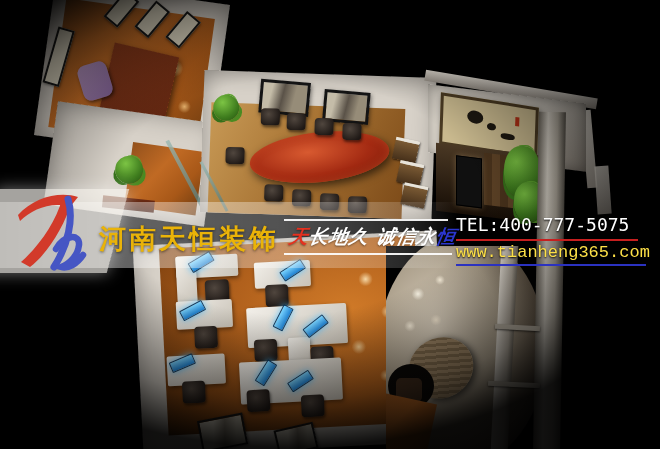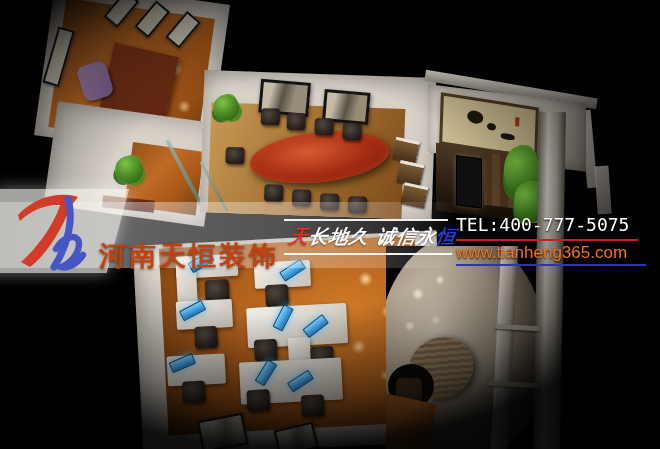--- a/index.html
+++ b/index.html
@@ -56,34 +56,34 @@
      radial-gradient(ellipse 62% 58% at 44% 44%,transparent 45%,rgba(0,0,0,.5) 78%,rgba(0,0,0,.92) 96%);}
 
   
   .band{left:0;top:202px;width:458px;height:66px;z-index:8;background:
      linear-gradient(90deg,rgba(255,255,255,.30) 0%,rgba(255,255,255,.40) 22%,
      rgba(255,255,255,.32) 62%,rgba(255,255,255,.16) 88%,rgba(255,255,255,0) 100%);}
   .logo-bg{left:-14px;top:189px;width:132px;height:84px;z-index:9;
      transform:skewX(-15deg);background:rgba(250,247,242,.66);
      box-shadow:0 0 16px rgba(255,255,255,.45);}
   .logo{left:12px;top:189px;z-index:10;}
-  .company{left:99px;top:221px;z-index:10;font-size:27px;font-weight:bold;color:#c2410c;
-     letter-spacing:3px;text-shadow:0 1px 3px rgba(0,0,0,.55);margin-top:17px;}
+  .company{left:99px;top:221px;z-index:10;font-size:27px;font-weight:bold;color:#eab308;
+     letter-spacing:3px;text-shadow:0 1px 3px rgba(0,0,0,.55);}
   .slogan{left:289px;top:224px;z-index:10;font-family:"DejaVu Serif","Liberation Serif",serif;
      font-style:italic;font-weight:bold;font-size:19px;letter-spacing:1px;
      transform:skewX(-10deg);white-space:nowrap;text-shadow:0 1px 2px rgba(0,0,0,.45);}
   .s-red{color:#e6301f;}
   .s-white{color:#ffffff;}
   .s-blue{color:#2b36cf;}
   .sline{height:2px;background:rgba(255,255,255,.92);z-index:10;}
   .tel{left:456px;top:214px;z-index:10;font-family:"DejaVu Sans Mono","Liberation Mono",monospace;
      font-size:18px;color:#fff;white-space:nowrap;text-shadow:0 1px 2px #000;}
   .u-red{left:456px;top:239px;width:182px;height:2px;background:#c61f1f;z-index:10;}
-  .web{left:456px;top:243px;z-index:10;font-family:Liberation Sans, sans-serif;
-     font-size:17px;color:#f97316;white-space:nowrap;text-shadow:0 1px 2px #000;}
+  .web{left:456px;top:243px;z-index:10;font-family:Liberation Mono, monospace;
+     font-size:17px;color:#fde047;white-space:nowrap;text-shadow:0 1px 2px #000;}
   .u-blue{left:456px;top:264px;width:190px;height:2px;background:#2b32c0;z-index:10;}
 </style>
 </head>
 <body>
 
 <div class="stage">
 
   <div class="scene">
 
     <div class="abs room" style="left:44px;top:-8px;width:176px;height:156px;transform:rotate(8deg);">

